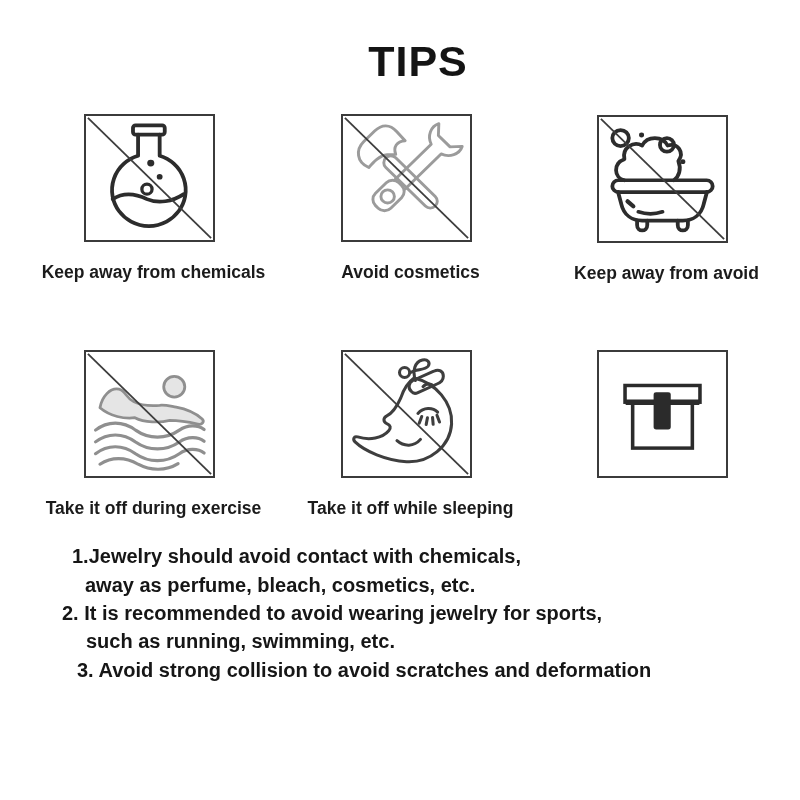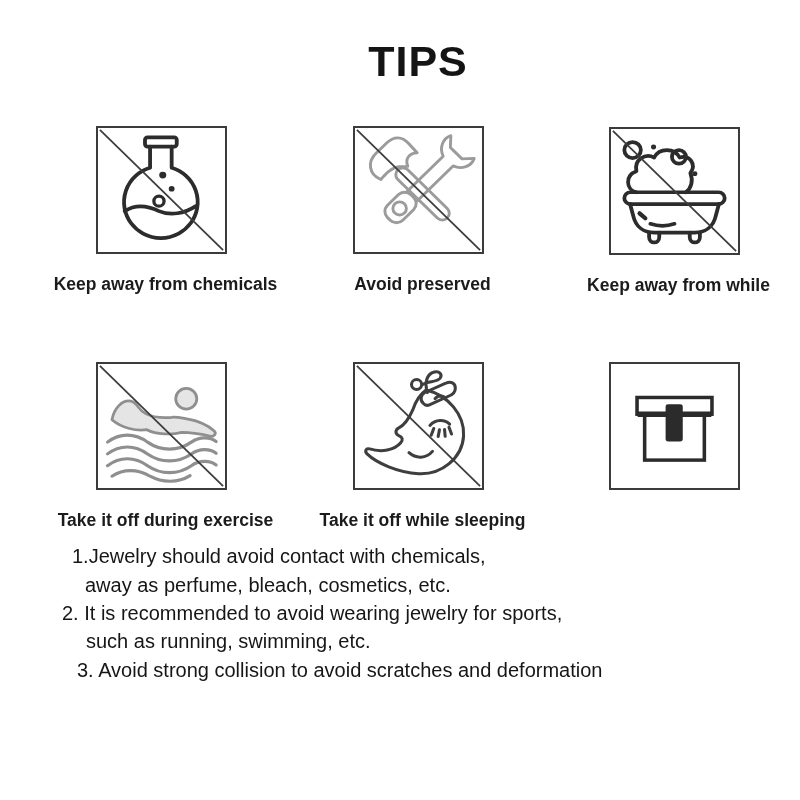--- a/index.html
+++ b/index.html
@@ -4,35 +4,35 @@
 <style>
   html,body { margin:0; padding:0; background:#ffffff; }
   .page {
     position:relative; width:800px; height:800px; background:#ffffff;
     font-family:"Liberation Sans", sans-serif; overflow:hidden;padding-left:36px;
   }
   .title {
     position:absolute; top:8px; left:0; right:0; text-align:center;
     font-size:43px; font-weight:bold; color:#141414; letter-spacing:1px;
   }
-  .tile { position:absolute; width:139px; margin:12px; }
+  .tile { position:absolute; width:139px; margin:0; }
   .box {
     position:relative; width:131px; height:128px;
     border:2px solid #3b3b3b; box-sizing:border-box; background:#ffffff;
   }
   .icon, .slash { position:absolute; inset:0; width:100%; height:100%; }
   .slash line { stroke:#3d3d3d; stroke-width:1.8; }
   .tlabel {
     position:absolute; top:148px; left:50%; transform:translateX(-50%);
     white-space:nowrap; text-align:center;
     font-size:17.5px; font-weight:bold; color:#1b1b1b;
   }
   .note-line {
     position:absolute; white-space:nowrap;
-    font-size:20px; font-weight:normal; color:#161616; line-height:24px;
+    font-size:20px; font-weight:bold; color:#161616; line-height:24px;
   }
 </style>
 </head>
 <body>
 
 <div class="page">
 
   <h1 class="title">TIPS</h1>
 
   <figure class="tile" style="left:84px; top:114px">
@@ -66,21 +66,21 @@
           <g transform="rotate(-45 50 50)">
             <path d="M35 23 C 31 13, 38 5.5, 47 5.5 L 59 5.5 C 67 5.5, 71.5 10, 71 18 L 70.5 28 C 65.5 23.5, 60 25, 57.5 30.5 L 52.5 26 C 47.5 22, 41 22.5, 35 23 Z"></path>
             <rect x="44.5" y="27" width="11" height="55" rx="5.5"></rect>
           </g>
         </g>
       </svg>
       <svg class="slash" viewBox="0 0 100 100" preserveAspectRatio="none">
         <line x1="1.5" y1="1.5" x2="98.5" y2="98.5" vector-effect="non-scaling-stroke"></line>
       </svg>
     </div>
-    <figcaption class="tlabel">Avoid preserved</figcaption>
+    <figcaption class="tlabel">Avoid cosmetics</figcaption>
   </figure>
 
   <figure class="tile" style="left:597px; top:115px">
     <div class="box">
       <svg class="icon" viewBox="0 0 100 100" preserveAspectRatio="none">
         <g stroke="#2c2c2c" stroke-width="3" fill="none" stroke-linecap="round" stroke-linejoin="round">
           <path d="M20 51 C 11.5 49, 11 37, 20 34 C 18 25, 27 19, 34 23 C 38 15, 50 15, 54 23 C 62 20.5, 67.5 28.5, 62.5 35.5 C 65 42, 63 48, 59 51"></path>
           <rect x="10.5" y="51" width="79" height="9.5" rx="4.75"></rect>
           <path d="M15 60.5 L17.5 70 C 19.5 79, 26 83.5, 34 83.5 L 66 83.5 C 74 83.5, 80.5 79, 82.5 70 L 85 60.5"></path>
           <path d="M30 83.5 L30 87 C 30 90, 32 91.5, 34 91.5 C 36 91.5, 38 90, 38 87 L38 83.5"></path>
@@ -90,21 +90,21 @@
           <circle cx="17" cy="17" r="6.5"></circle>
           <circle cx="53.5" cy="22.5" r="5.5"></circle>
         </g>
         <circle cx="33.5" cy="14.5" r="2" fill="#2c2c2c"></circle>
         <circle cx="66" cy="36" r="2" fill="#2c2c2c"></circle>
       </svg>
       <svg class="slash" viewBox="0 0 100 100" preserveAspectRatio="none">
         <line x1="1.5" y1="1.5" x2="98.5" y2="98.5" vector-effect="non-scaling-stroke"></line>
       </svg>
     </div>
-    <figcaption class="tlabel">Keep away from while</figcaption>
+    <figcaption class="tlabel">Keep away from avoid</figcaption>
   </figure>
 
   <figure class="tile" style="left:341px; top:350px">
     <div class="box">
       <svg class="icon" viewBox="0 0 100 100" preserveAspectRatio="none">
         <g stroke="#3e3e3e" stroke-width="2.4" fill="none" stroke-linecap="round" stroke-linejoin="round">
           <path d="M56 21 C 73 25, 86.5 41, 85.5 58 C 84.5 76, 68 89.5, 50 88.5 C 34 87.5, 17 80, 9.5 72.5 C 7.5 70.5, 8.5 67.5, 11.5 68.5 C 21 71.5, 31 69.5, 36 63.5 C 38 61, 37.5 59, 34.5 57.8 C 31.5 56.5, 31.5 53, 34.5 51.5 C 38.5 49.5, 42.5 44, 45.5 37 C 47.5 31, 51 24.5, 56 21 Z"></path>
           <path d="M42.5 71.5 C 48 76.5, 56 76.5, 61 70.5"></path>
           <path d="M59 49.5 C 63.5 44.5, 70.5 44.5, 74.5 48.5"></path>
           <path d="M62 52 L60 57.5 M66.5 53 L65.5 58.5 M70.5 52.8 L71 58.3 M74 51 L76 56.5"></path>

